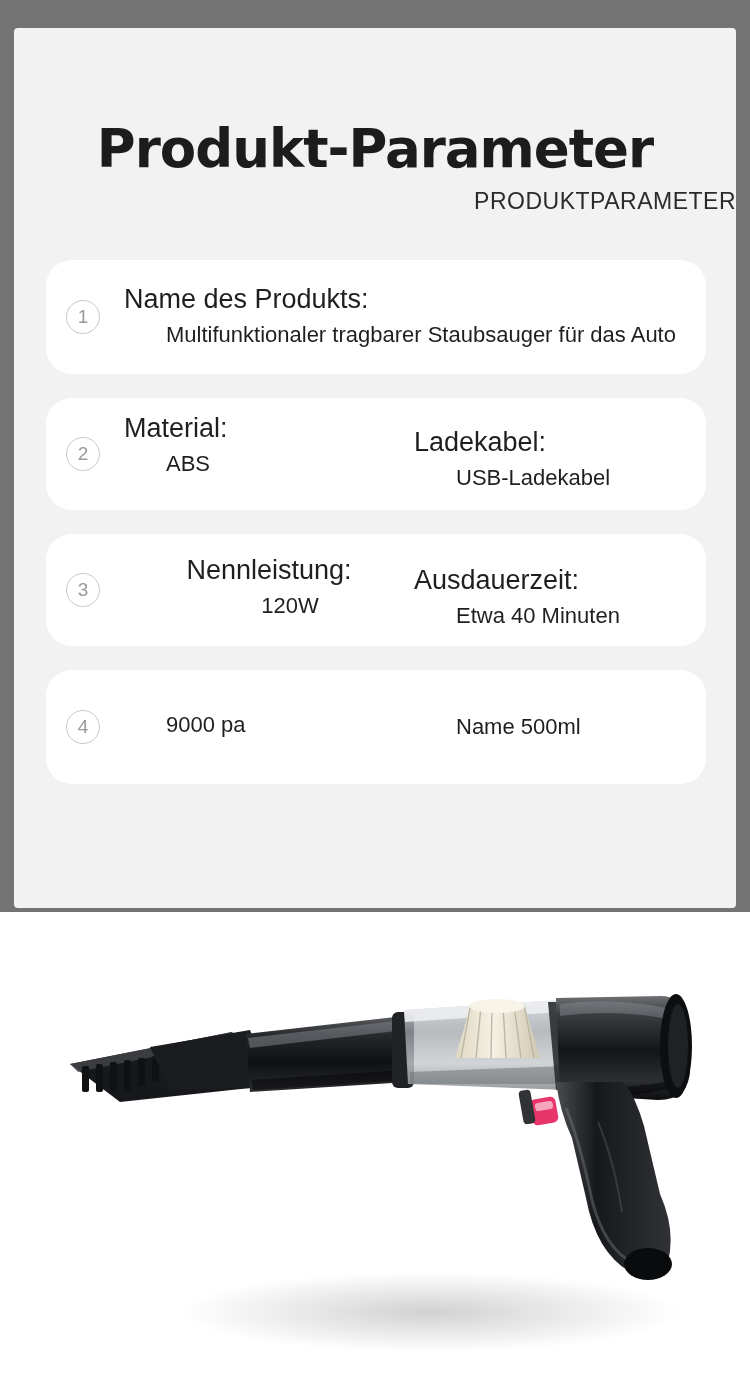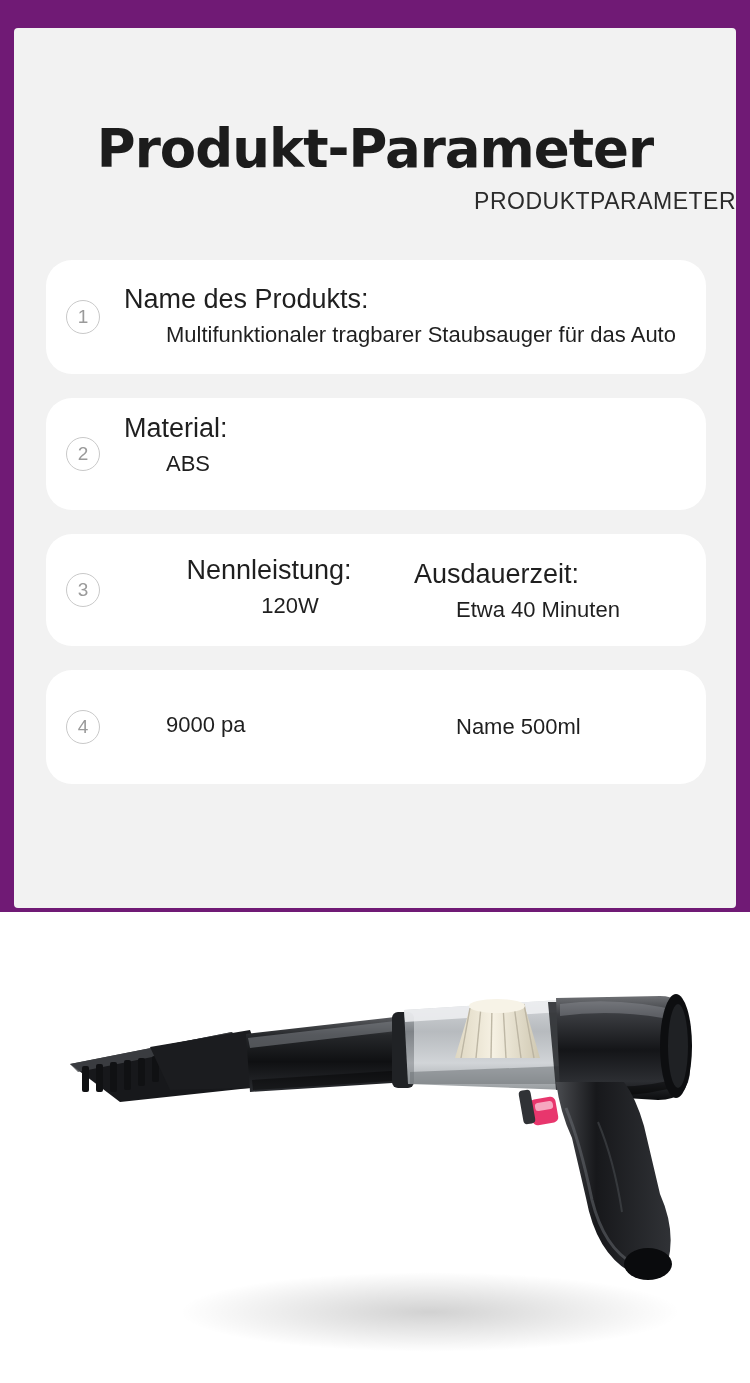--- a/index.html
+++ b/index.html
@@ -12,21 +12,21 @@
     height: 1383px;
     font-family: "Liberation Sans", sans-serif;
     overflow: hidden;
     position: relative;
   }
 
   .page {
     width: 750px;
     height: 1383px;
     position: relative;
-    background: #701a75;
+    background: #737373;
   }
 
   
   .spec-panel {
     position: absolute;
     left: 14px;
     top: 28px;
     width: 722px;
     height: 880px;
     background: #f2f2f2;
@@ -118,21 +118,21 @@
 
   .cell-a { width: 290px; }
   .cell-b { width: 290px; }
 
   .row-1 .cell-a { width: 580px; }
 
   
   .row-2 .cell-a { position: relative; top: -8px; }
   .row-2 .cell-b { position: relative; top: 6px; }
   .row-3 .cell-a { position: relative; top: -2px; text-align: center; }
-  .row-3 .cell-b { position: relative; top: 2px; }
+  .row-3 .cell-b { position: relative; top: 8px; }
   .row-4 .cell-a { position: relative; top: -2px; }
   .row-4 .cell-b { position: relative; top: 0px; }
 
   
   .photo {
     position: absolute;
     left: 0;
     top: 912px;
     width: 750px;
     height: 471px;
@@ -163,20 +163,24 @@
           <span class="lbl">Name des Produkts:</span>
           <span class="val">Multifunktionaler tragbarer Staubsauger für das Auto</span>
         </div>
       </div>
 
       <div class="row row-2">
         <span class="num">2</span>
         <div class="cell cell-a">
           <span class="lbl">Material:</span>
           <span class="val">ABS</span>
+        </div>
+        <div class="cell cell-b">
+          <span class="lbl">Ladekabel:</span>
+          <span class="val">USB-Ladekabel</span>
         </div>
       </div>
 
       <div class="row row-3">
         <span class="num">3</span>
         <div class="cell cell-a">
           <span class="lbl">Nennleistung:</span>
           <span class="val">120W</span>
         </div>
         <div class="cell cell-b">

